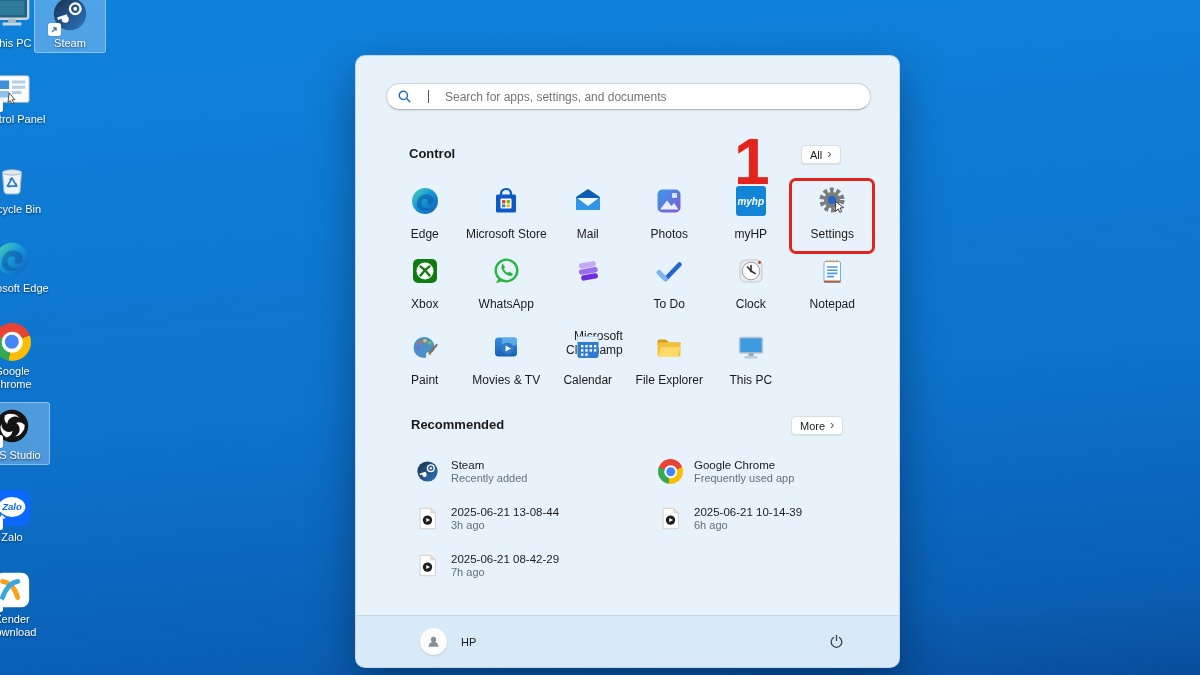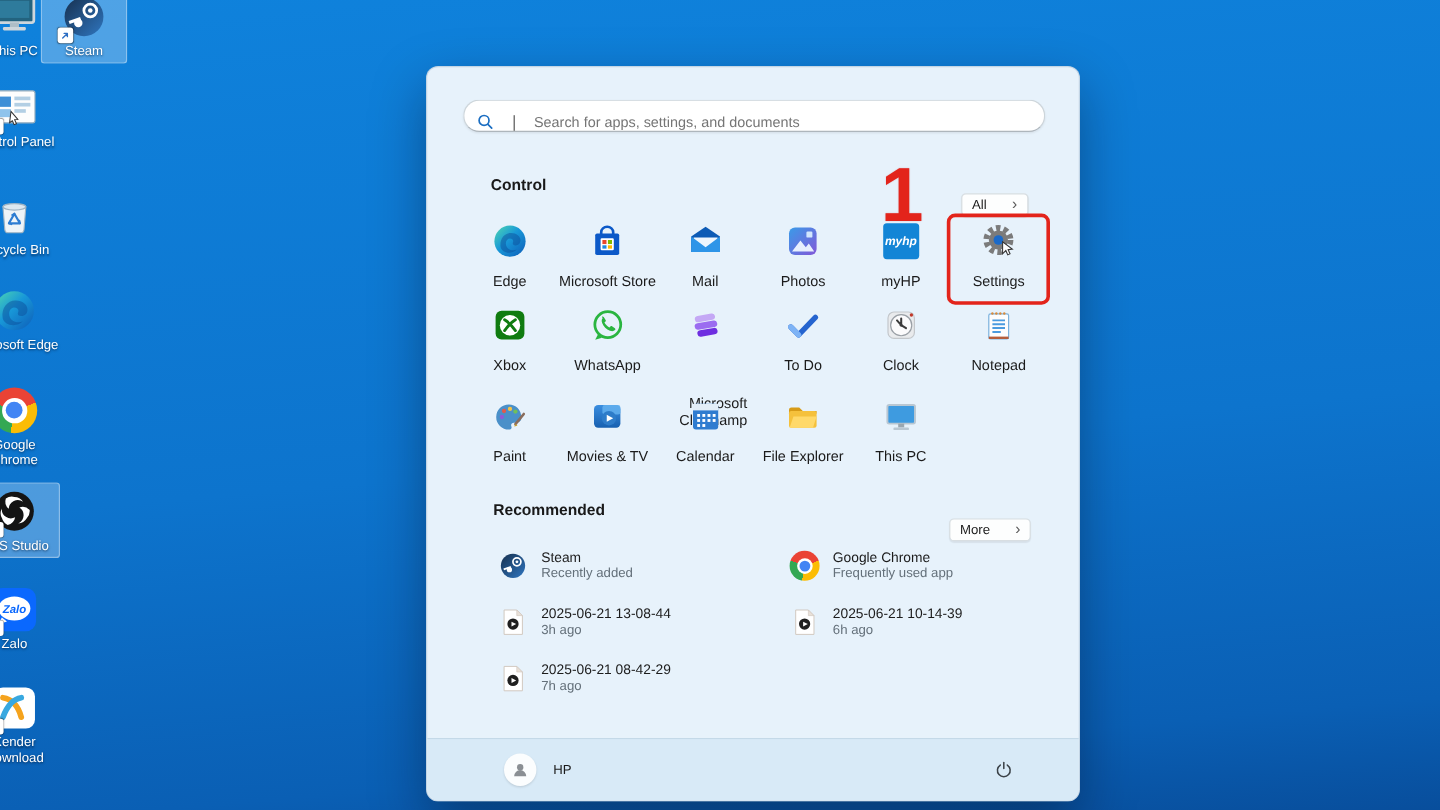--- a/index.html
+++ b/index.html
@@ -30,32 +30,32 @@
   .chrome-ic::after{content:"";position:absolute;left:50%;top:50%;width:38%;height:38%;
     transform:translate(-50%,-50%);background:#4285f4;border-radius:50%;}
 
   
   .panel{position:absolute;left:355px;top:55px;width:545px;height:613px;
     background:#e7f2fb;border-radius:10px;border:1px solid rgba(130,160,190,.35);
     box-shadow:0 18px 45px rgba(0,10,30,.38);box-sizing:border-box;}
 
   .search-bar{position:absolute;left:30px;top:27px;width:485px;height:27px;background:#fff;
     border:1px solid #cdd5da;border-bottom-color:#aeb6bc;border-radius:14px;
-    display:flex;align-items:flex-end;box-sizing:border-box;padding:0 10px;gap:16px;
+    display:flex;align-items:center;box-sizing:border-box;padding:0 10px;gap:16px;
     box-shadow:0 1px 2px rgba(0,0,0,.08);}
   .search-bar svg{width:15px;height:15px;flex:0 0 auto;}
   .caret{width:1px;height:13px;background:#555;flex:0 0 auto;}
   .search-bar input{border:none;outline:none;background:transparent;flex:1;
     font-size:12px;color:#333;font-family:inherit;padding:0;}
   .search-bar input::placeholder{color:#757575;}
 
   .sec-head{position:absolute;font-size:13px;font-weight:700;color:#191919;}
   .chip-btn{position:absolute;height:19px;background:#fdfefe;border:1px solid #d8dee2;
-    border-radius:4px;display:flex;align-items:center;gap:21px;padding:0 8px;
-    font-size:11px;color:#1b1b1b;box-shadow:0 1px 1px rgba(0,0,0,.07);cursor:pointer;box-sizing:border-box;margin-top:16px;}
+    border-radius:4px;display:flex;align-items:center;gap:5px;padding:0 8px;
+    font-size:11px;color:#1b1b1b;box-shadow:0 1px 1px rgba(0,0,0,.07);cursor:pointer;box-sizing:border-box;}
   .chev{color:#5a5a5a;font-size:13px;line-height:1;margin-top:-2px;}
 
   
   .pin-grid{position:absolute;left:28px;top:125px;width:489px;display:grid;
     grid-template-columns:repeat(6,1fr);grid-template-rows:70px 76px 70px;justify-items:center;}
   .pin{width:80px;display:flex;flex-direction:column;align-items:center;gap:11px;
     padding-top:4px;border-radius:4px;cursor:pointer;box-sizing:border-box;}
   .pin-ic{width:32px;height:32px;position:relative;}
   .pin-ic svg{width:100%;height:100%;display:block;}
   .pin-lb{font-size:12px;color:#1b1b1b;line-height:1.15;text-align:right;white-space:nowrap;}

